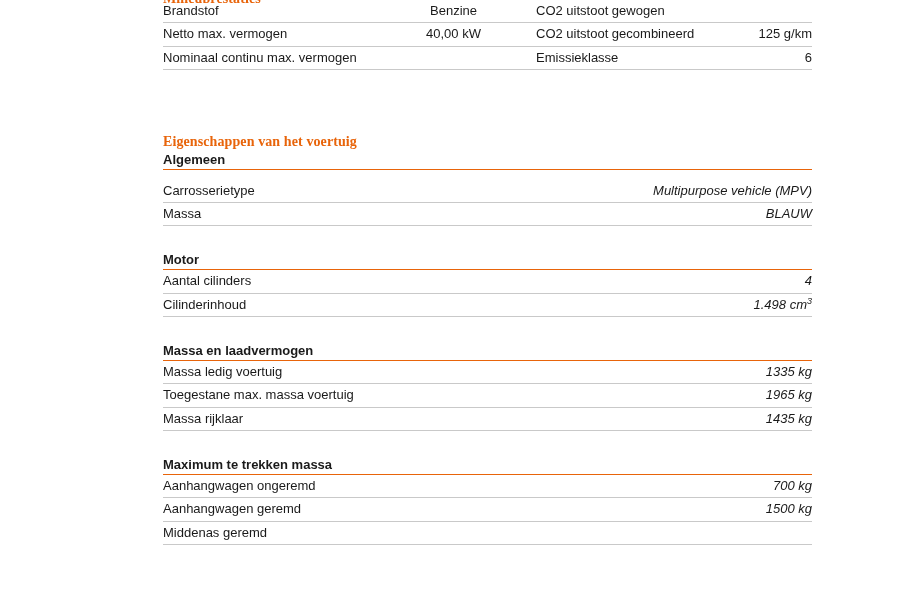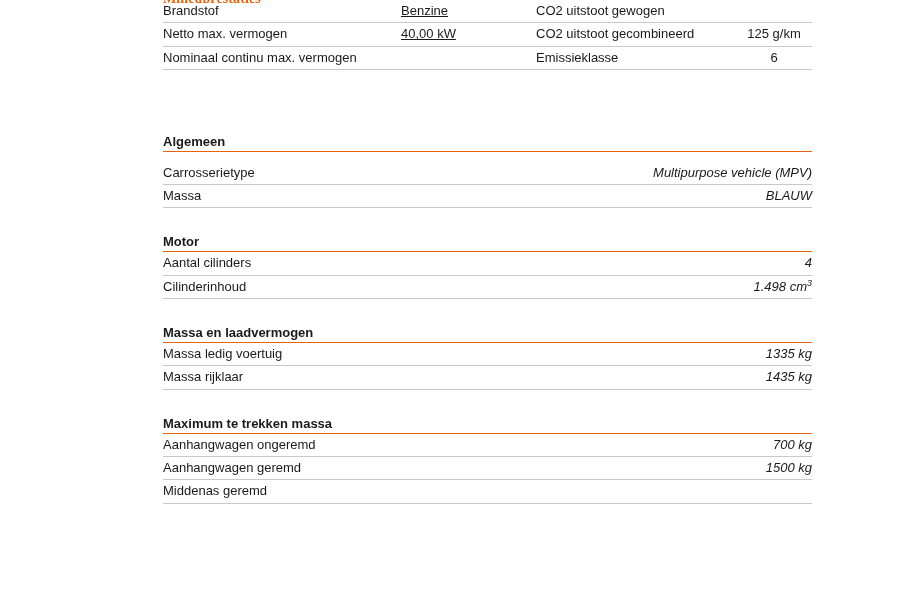--- a/index.html
+++ b/index.html
@@ -72,23 +72,23 @@
   }
   table.spec td {
     padding: 4px 0 4px 0;
     border-bottom: 1px solid #c9c9c9;
     vertical-align: top;
     white-space: nowrap;
   }
 
   
   .t-top td.c1 { width: 238px; }
-  .t-top td.c2 { width: 105px; text-align: left; padding-right: 30px; text-decoration: underline; }
+  .t-top td.c2 { width: 105px; text-align: center; padding-right: 30px; }
   .t-top td.c3 { width: 200px; }
-  .t-top td.c4 { text-align: center; }
+  .t-top td.c4 { text-align: right; }
 
   
   .t-two td.label { }
   .t-two td.value { text-align: right; font-style: italic; }
 
   .gap-lg { height: 64px; }
   .gap-md { height: 26px; }
   .gap-sm { height: 10px; }
 
   sup {
@@ -126,20 +126,23 @@
           <td class="c1">Nominaal continu max. vermogen</td>
           <td class="c2"></td>
           <td class="c3">Emissieklasse</td>
           <td class="c4">6</td>
         </tr>
       </tbody>
     </table>
 
     <div class="gap-lg"></div>
 
+    <div class="section-title">
+      <span>Eigenschappen van het voertuig</span>
+    </div>
 
     <div class="sub-title">
       <span>Algemeen</span>
     </div>
     <hr class="rule-orange">
     <div class="gap-sm"></div>
     <table class="spec t-two">
       <tbody>
         <tr>
           <td class="label">Carrosserietype</td>
@@ -177,20 +180,24 @@
       <span>Massa en laadvermogen</span>
     </div>
     <hr class="rule-orange">
     <table class="spec t-two">
       <tbody>
         <tr>
           <td class="label">Massa ledig voertuig</td>
           <td class="value">1335 kg</td>
         </tr>
         <tr>
+          <td class="label">Toegestane max. massa voertuig</td>
+          <td class="value">1965 kg</td>
+        </tr>
+        <tr>
           <td class="label">Massa rijklaar</td>
           <td class="value">1435 kg</td>
         </tr>
       </tbody>
     </table>
 
     <div class="gap-md"></div>
 
     <div class="sub-title">
       <span>Maximum te trekken massa</span>

